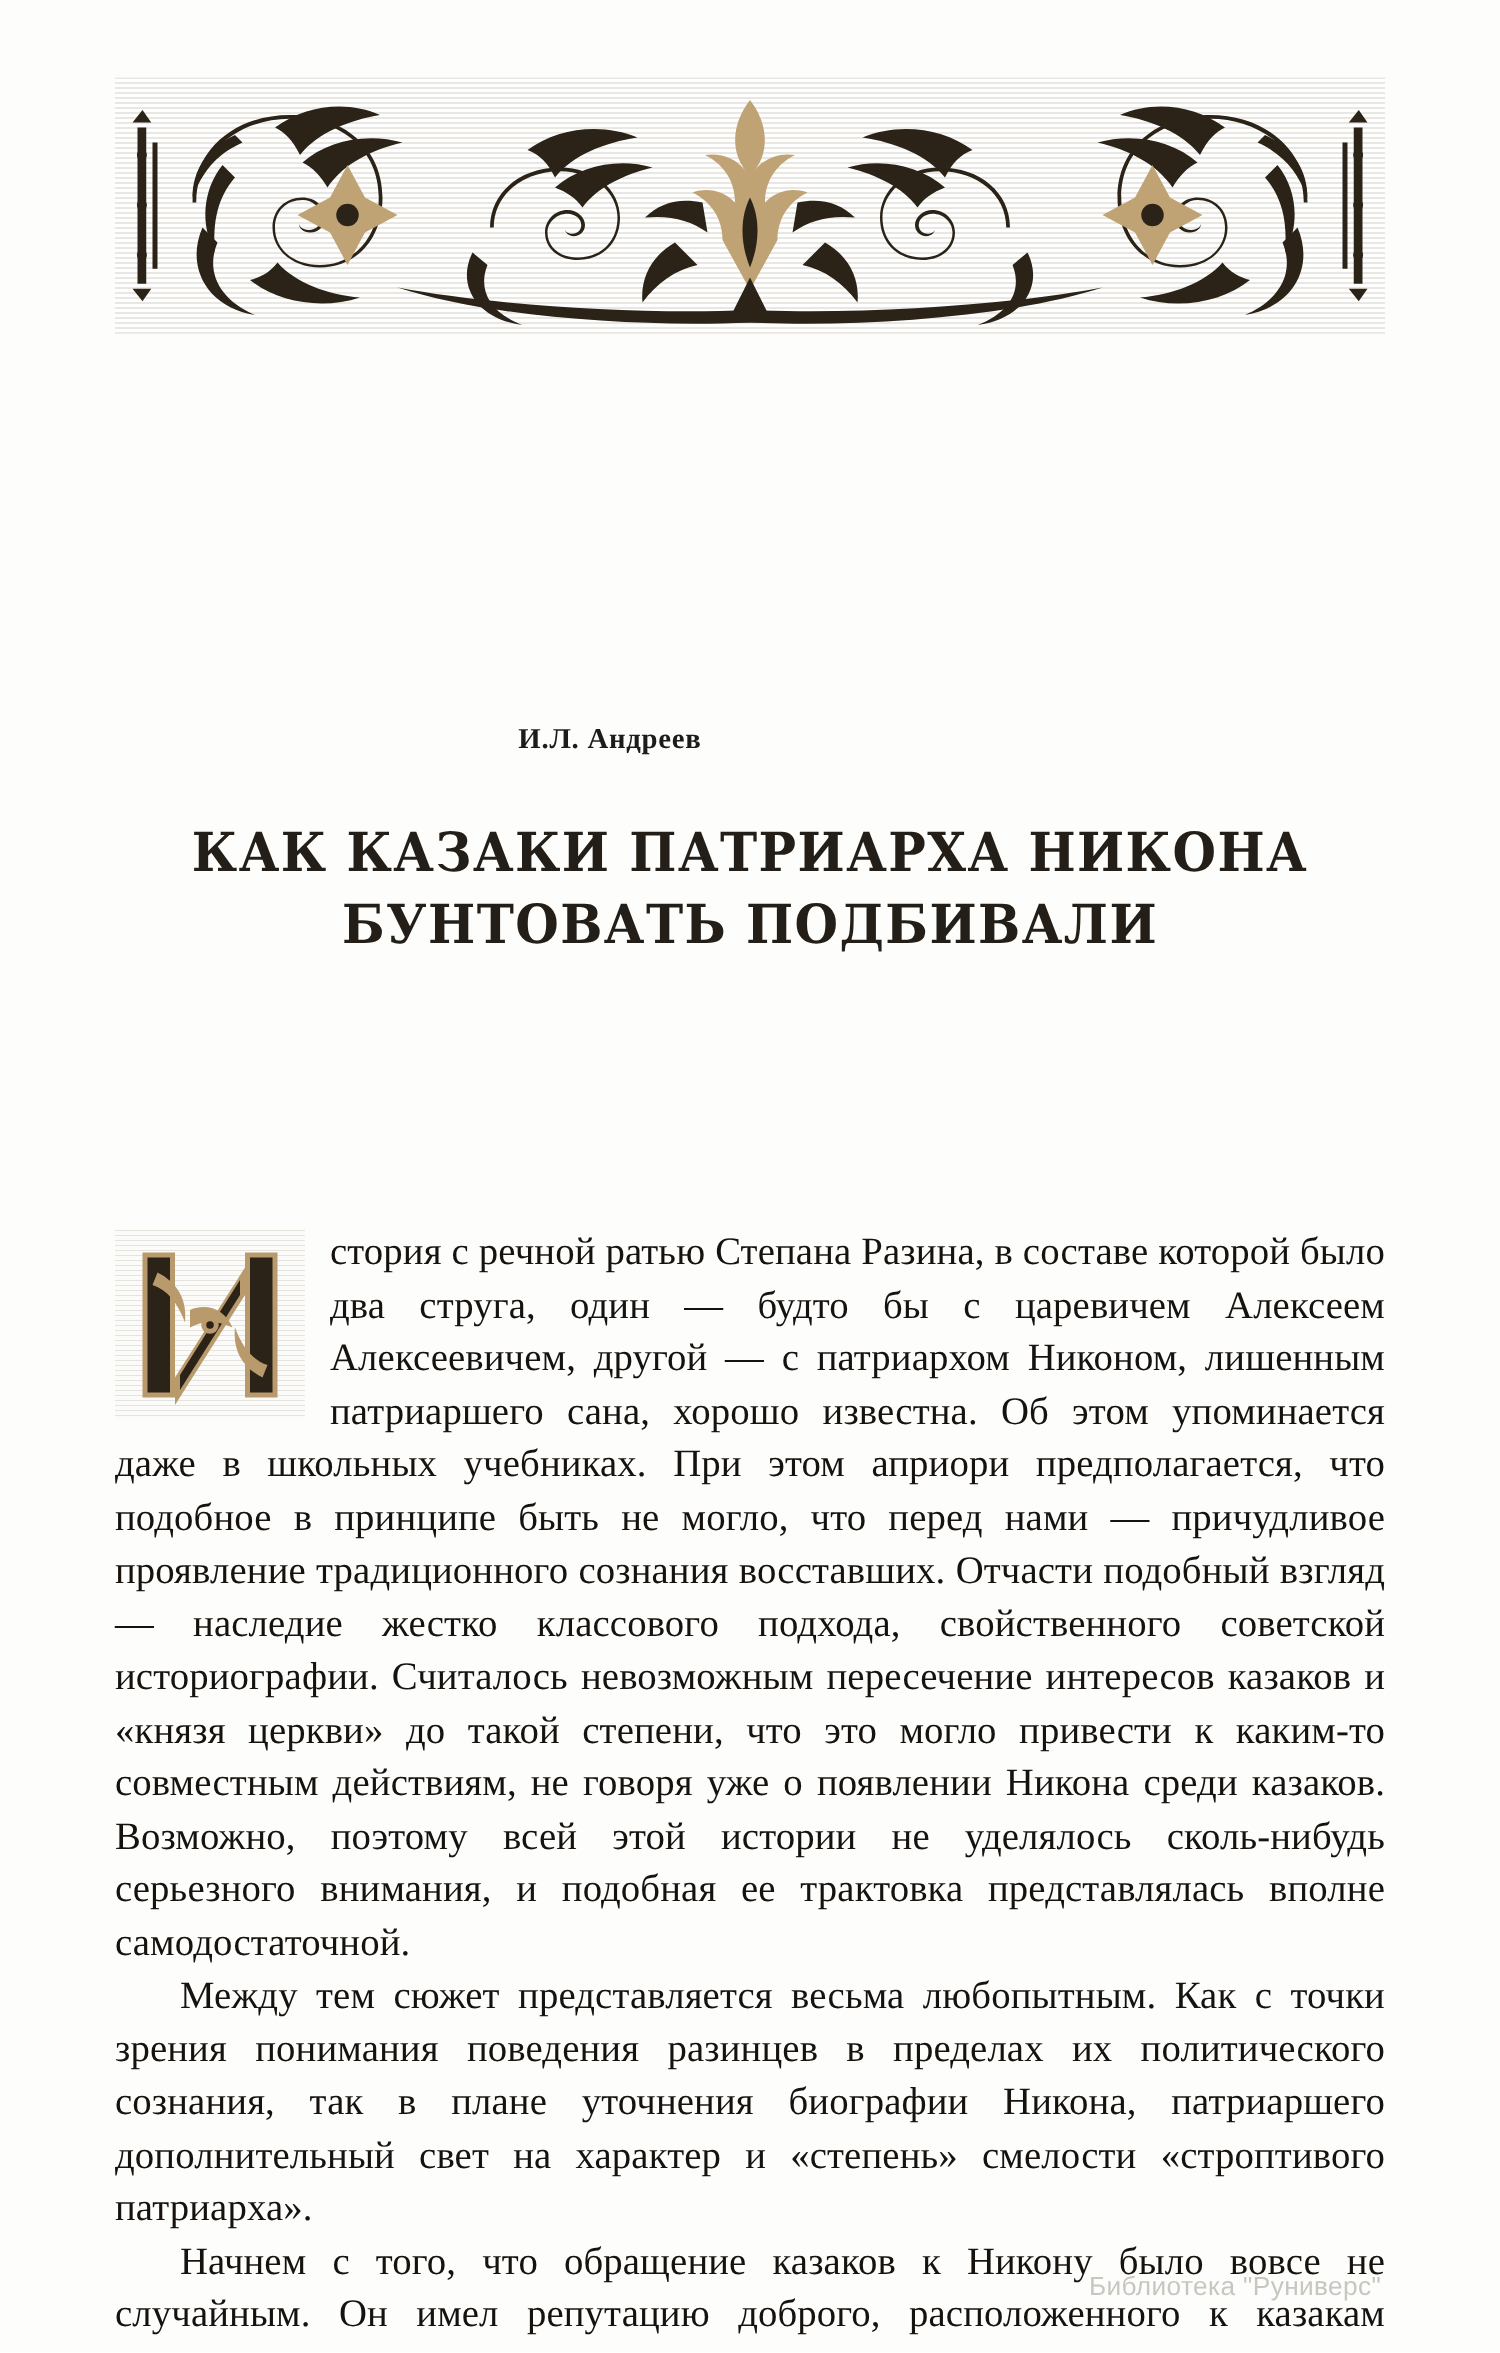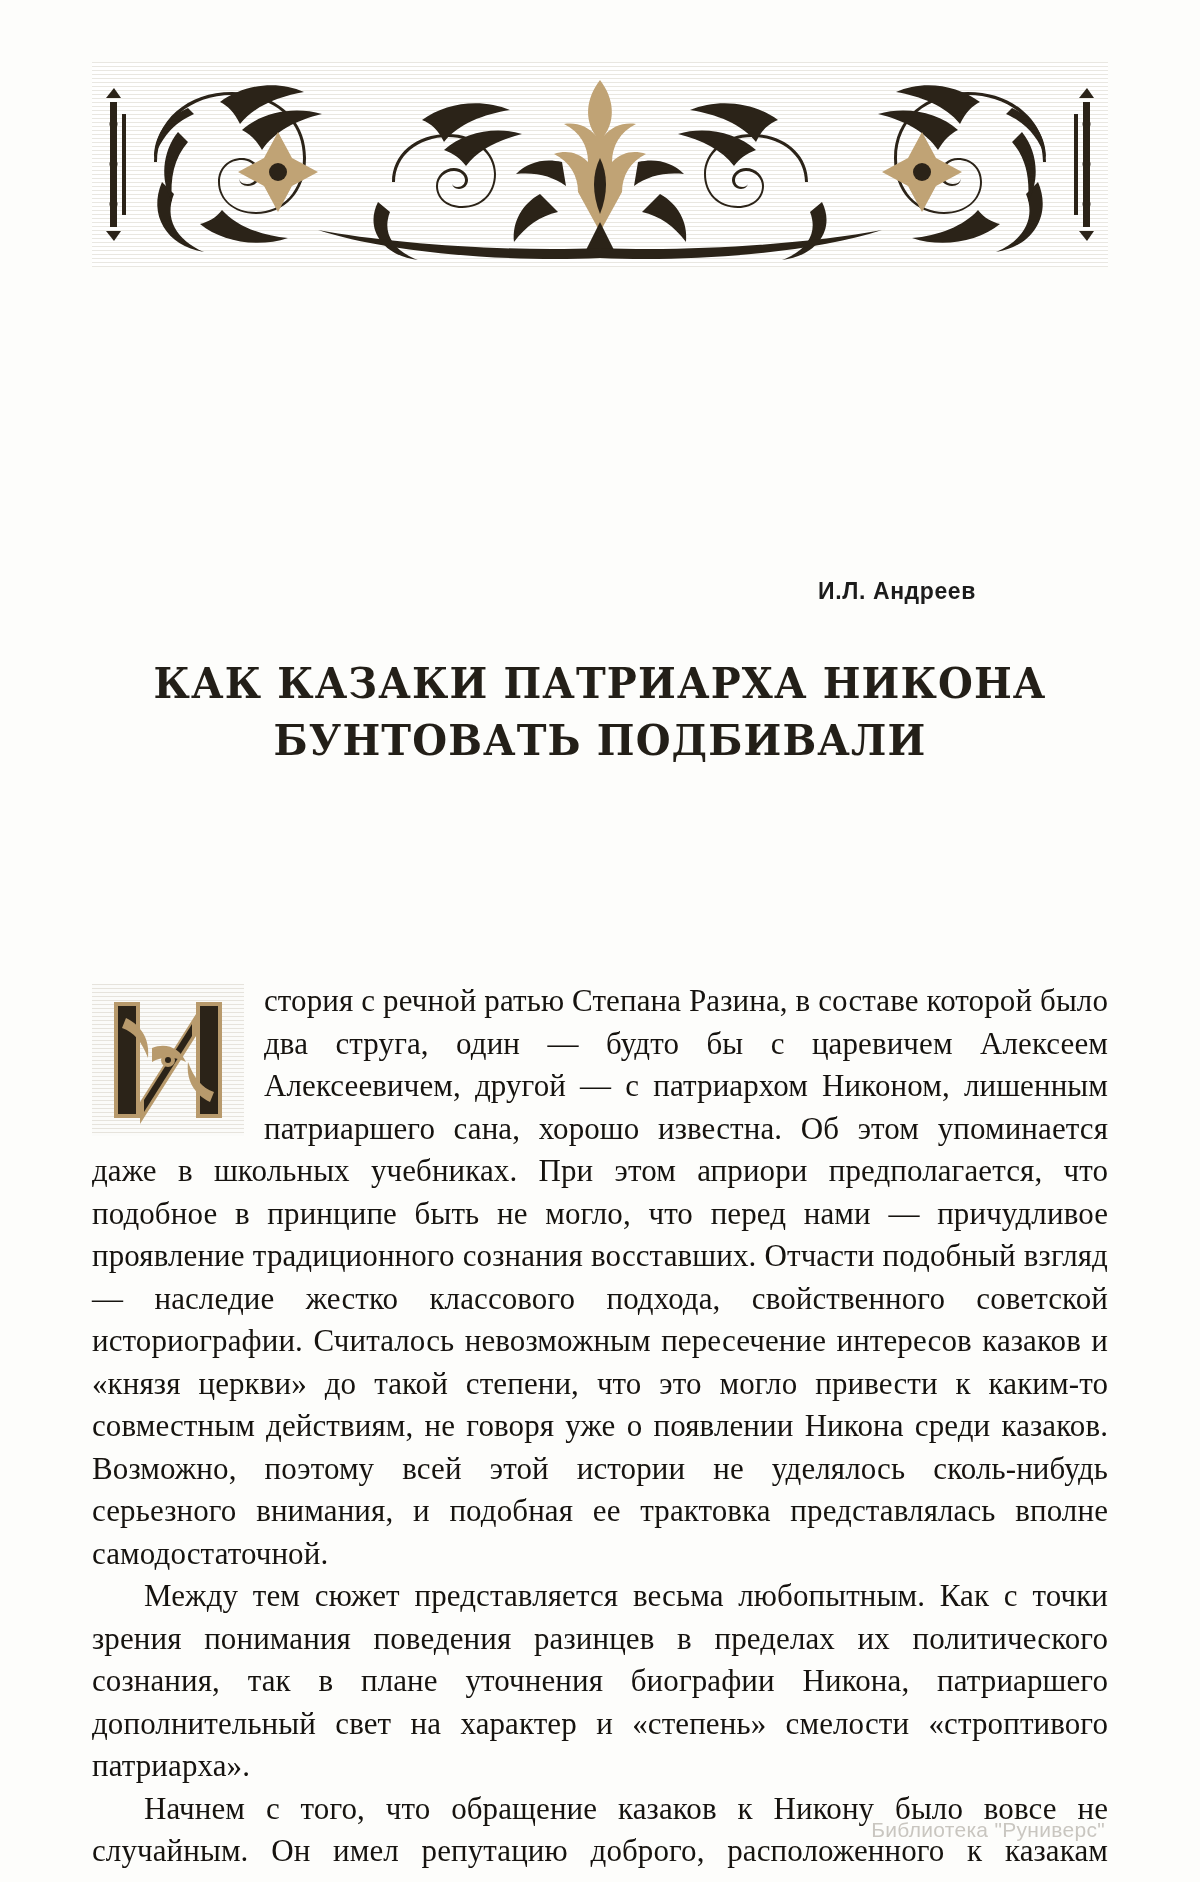--- a/index.html
+++ b/index.html
@@ -38,22 +38,22 @@
       );
   }
   .ornament-wrap svg { display: block; }
 
   
   .author {
     position: absolute;
     top: 578px;
     left: 0;
     width: 976px;
-    text-align: right;
-    font-family: Liberation Sans, sans-serif;
+    text-align: center;
+    font-family: Liberation Serif, serif;
     font-weight: bold;
     font-size: 23px;
     letter-spacing: 0.6px;
     color: #1c1c1c;
   }
   .title {
     position: absolute;
     top: 655px;
     left: 0;
     width: 1200px;

